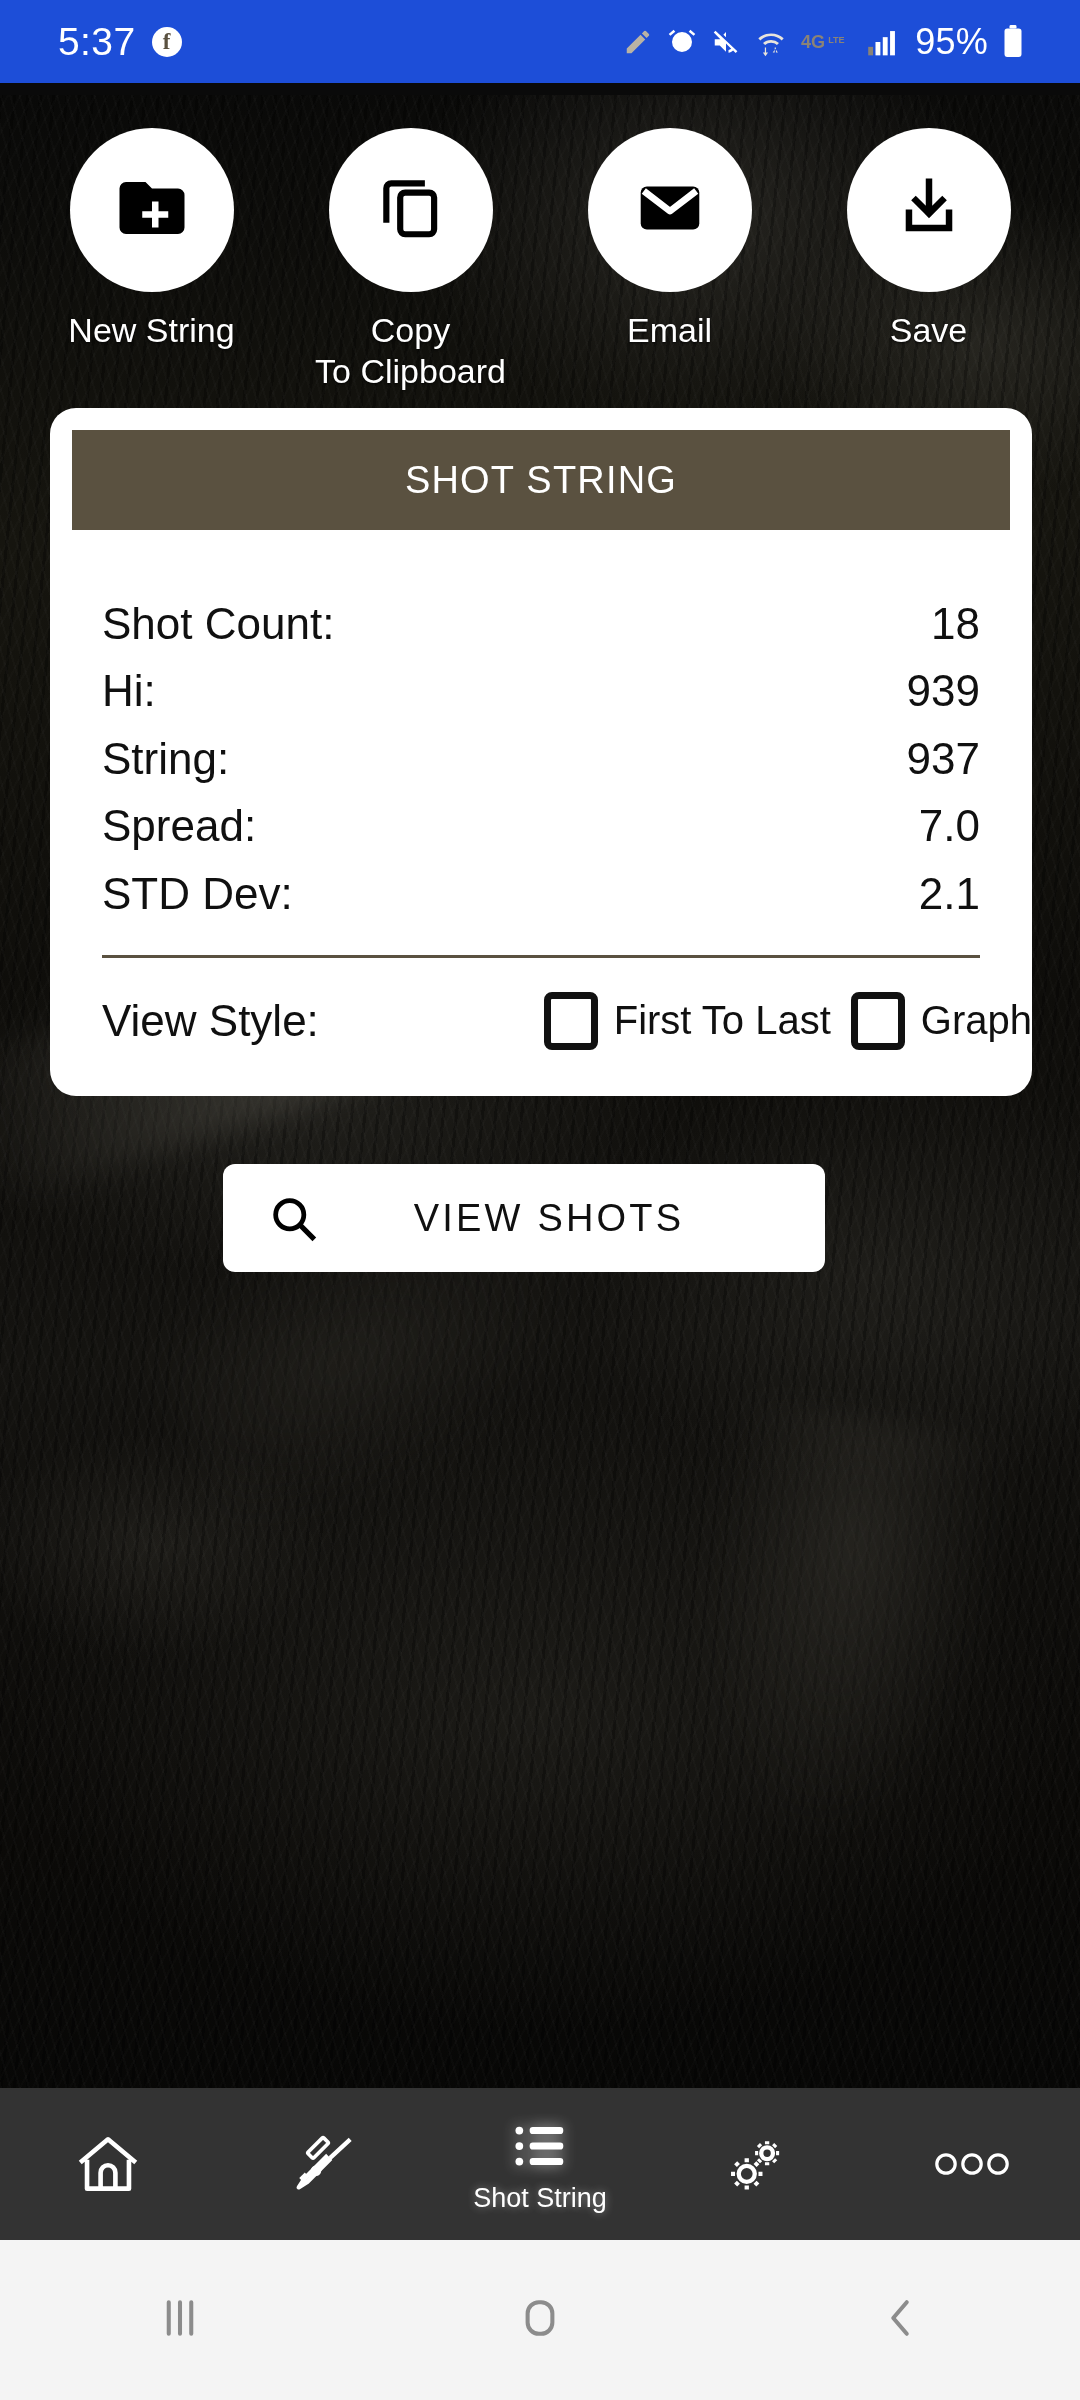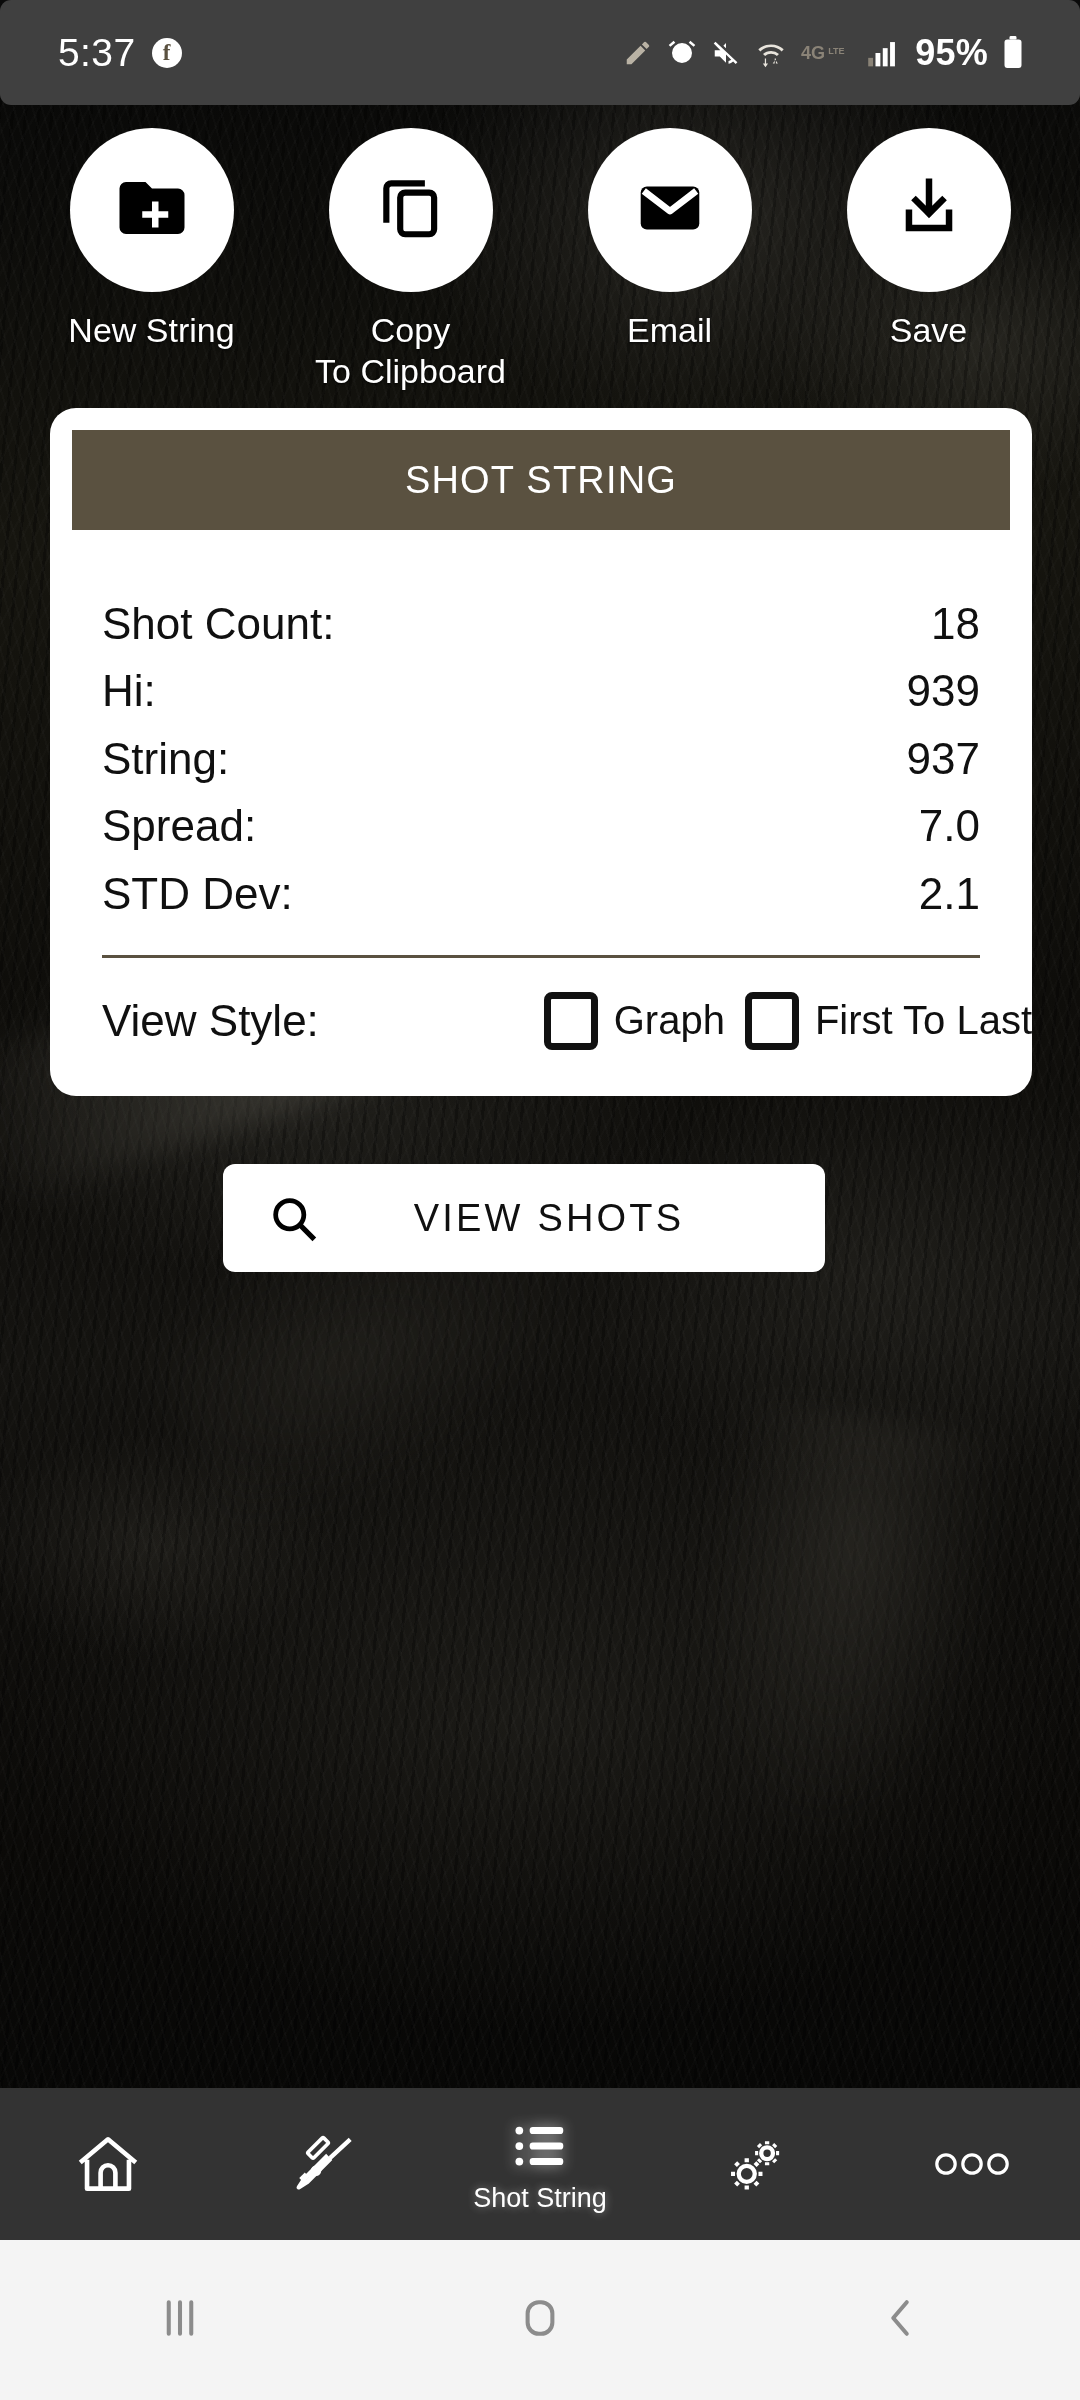--- a/index.html
+++ b/index.html
@@ -43,28 +43,28 @@
     border-radius:90px; filter:blur(10px); }
   .bgobj.b2{ left:690px; top:1320px; width:300px; height:430px; transform:rotate(9deg);
     background:radial-gradient(ellipse at 50% 30%, rgba(64,62,55,.40), rgba(12,12,10,0) 70%);
     filter:blur(12px); }
   .bgobj.b3{ left:170px; top:1120px; width:420px; height:260px; transform:rotate(-26deg);
     background:radial-gradient(ellipse at 40% 50%, rgba(52,50,44,.34), rgba(12,12,10,0) 72%);
     filter:blur(14px); }
 
   
   .statusbar{
-    position:absolute; left:0; top:0; width:1080px; height:105px;
-    background:#404040; display:flex; align-items:center; color:#fff;border-radius:11px;
+    position:absolute; left:0; top:0; width:1080px; height:83px;
+    background:#1d4ed8; display:flex; align-items:center; color:#fff;
   }
   .sb-left{ display:flex; align-items:center; gap:16px; padding-left:58px; }
   .sb-time{ font-size:39px; letter-spacing:.4px; color:#fff; }
   .sb-right{ margin-left:auto; display:flex; align-items:center; gap:14px; padding-right:56px; }
   .sb-right svg{ display:block; }
-  .sb-batt{ font-size:36px; font-weight:700; color:#fff; letter-spacing:.2px; }
+  .sb-batt{ font-size:36px; font-weight:400; color:#fff; letter-spacing:.2px; }
   .icon-fb{ width:30px; height:30px; border-radius:50%; background:#fff; position:relative; }
   .icon-fb::after{
     content:"f"; position:absolute; left:0; right:0; top:50%; transform:translateY(-52%);
     text-align:center; color:#5a5140; font-family:"Liberation Serif", serif;
     font-weight:bold; font-size:23px; line-height:1;
   }
 
   
   .actions{
     position:absolute; left:0; top:128px; width:1080px;
@@ -293,25 +293,25 @@
       </div>
     </div>
 
     <div class="divider"></div>
 
     <div class="viewstyle">
       <span class="viewstyle-label">View Style:</span>
       <div class="checks">
         <div class="check-item">
           <span class="checkbox"></span>
-          <span class="check-label">Graph</span>
+          <span class="check-label">First To Last</span>
         </div>
         <div class="check-item">
           <span class="checkbox"></span>
-          <span class="check-label">First To Last</span>
+          <span class="check-label">Graph</span>
         </div>
       </div>
     </div>
   </div>
 
   <div class="view-shots">
     <span class="vs-icon">
       <svg width="52" height="52" viewBox="0 0 24 24">
         <circle cx="10.5" cy="10.5" r="6.5" fill="none" stroke="#000" stroke-width="2.2"></circle>
         <path d="M15.4 15.4 21 21" stroke="#000" stroke-width="2.4" stroke-linecap="square"></path>

